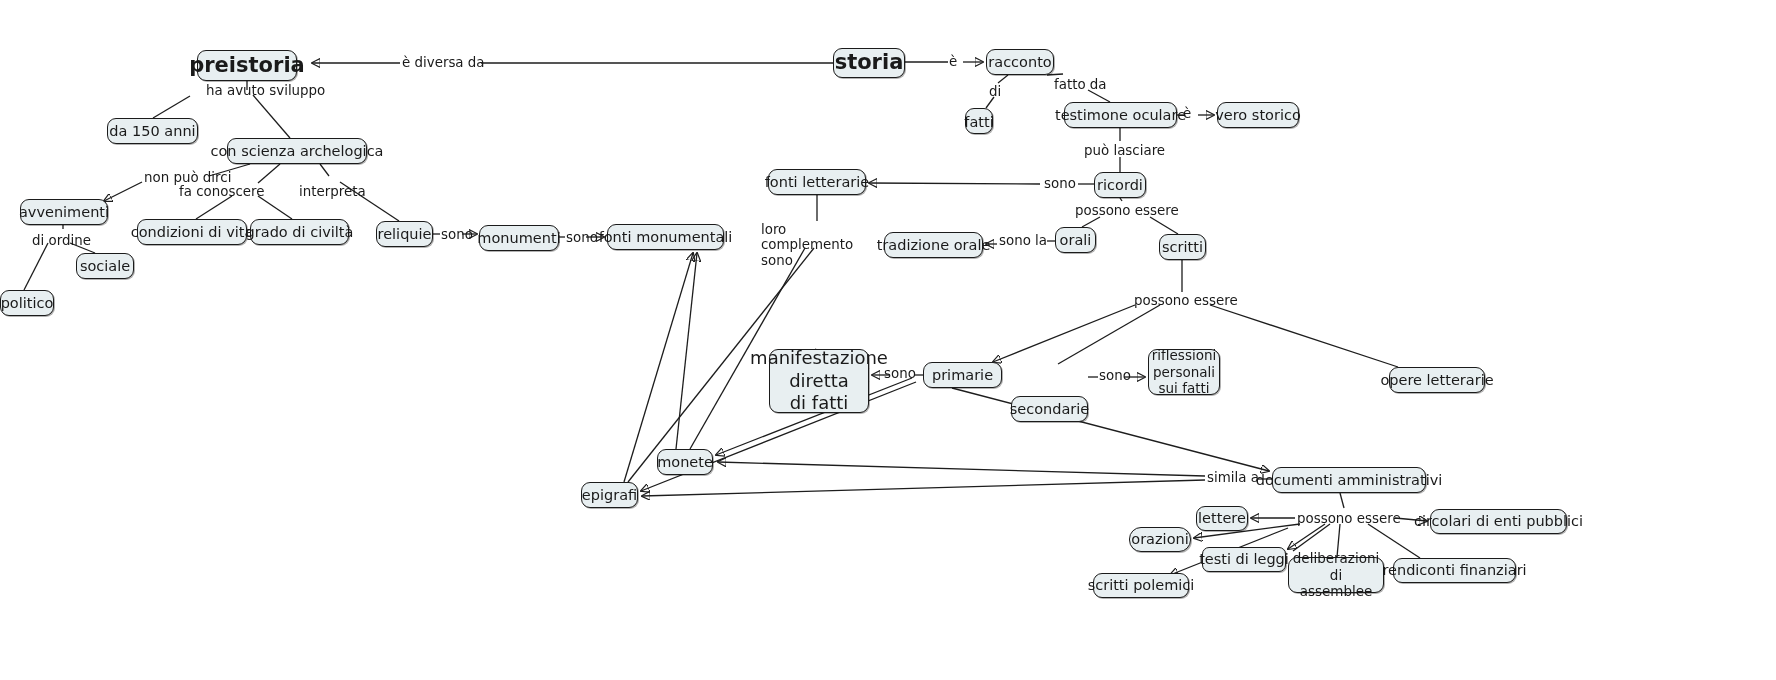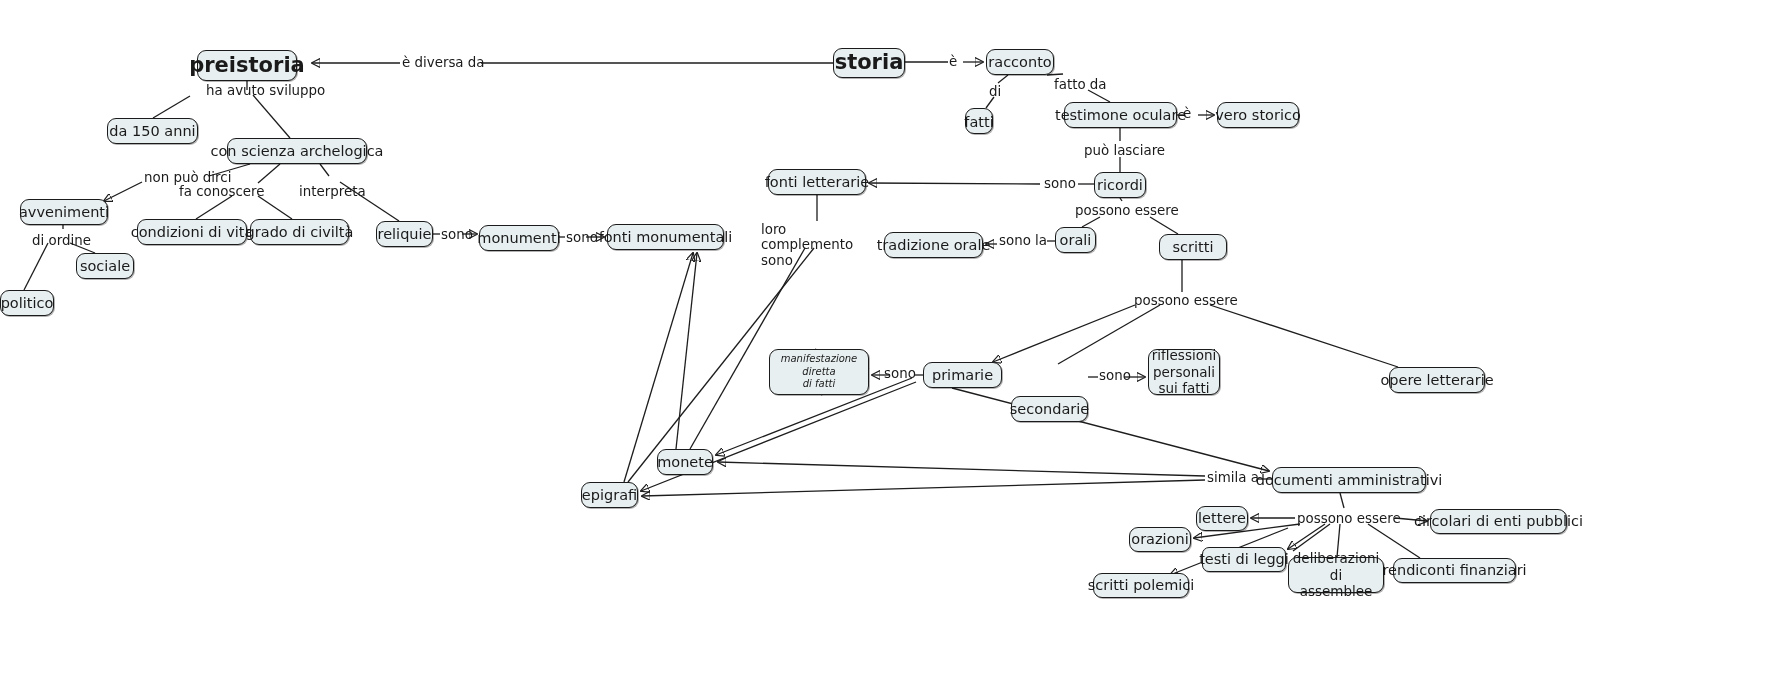--- a/index.html
+++ b/index.html
@@ -236,27 +236,27 @@
   </div>
   <div class="node" style="left:1094px; top:172px; width:52px; height:26px;">
     <span>ricordi</span>
   </div>
   <div class="node" style="left:768px; top:169px; width:98px; height:26px;">
     <span>fonti letterarie</span>
   </div>
   <div class="node" style="left:1055px; top:227px; width:41px; height:26px;">
     <span>orali</span>
   </div>
-  <div class="node" style="left:1159px; top:234px; width:68px; height:26px;">
+  <div class="node" style="left:1159px; top:234px; width:47px; height:26px;">
     <span>scritti</span>
   </div>
   <div class="node" style="left:884px; top:232px; width:99px; height:26px;">
     <span>tradizione orale</span>
   </div>
-  <div class="node multiline" style="left:769px; top:349px; width:100px; height:46px; font-size:10px;font-style:italic;">
+  <div class="node multiline" style="left:769px; top:349px; width:100px; height:64px; font-size:18px;">
     <span style="white-space:pre-line;">manifestazione
 diretta
 di fatti</span>
   </div>
   <div class="node" style="left:923px; top:362px; width:79px; height:26px;">
     <span>primarie</span>
   </div>
   <div class="node" style="left:1011px; top:364px; width:77px; height:26px;margin-top:32px;">
     <span>secondarie</span>
   </div>
@@ -276,21 +276,21 @@
   </div>
   <div class="node" style="left:1272px; top:467px; width:154px; height:26px;">
     <span>documenti amministrativi</span>
   </div>
   <div class="node" style="left:1196px; top:506px; width:52px; height:25px;">
     <span>lettere</span>
   </div>
   <div class="node" style="left:1430px; top:509px; width:137px; height:25px;">
     <span>circolari di enti pubblici</span>
   </div>
-  <div class="node" style="left:1129px; top:527px; width:62px; height:25px;">
+  <div class="node" style="left:1129px; top:527px; width:62px; height:25px;border-radius:12px;">
     <span>orazioni</span>
   </div>
   <div class="node" style="left:1202px; top:547px; width:84px; height:25px;border-radius:7px;">
     <span>testi di leggi</span>
   </div>
   <div class="node multiline" style="left:1288px; top:557px; width:96px; height:36px; font-size:13.5px;">
     <span style="white-space:pre-line;">deliberazioni di
 assemblee</span>
   </div>
   <div class="node" style="left:1393px; top:558px; width:123px; height:25px;">

